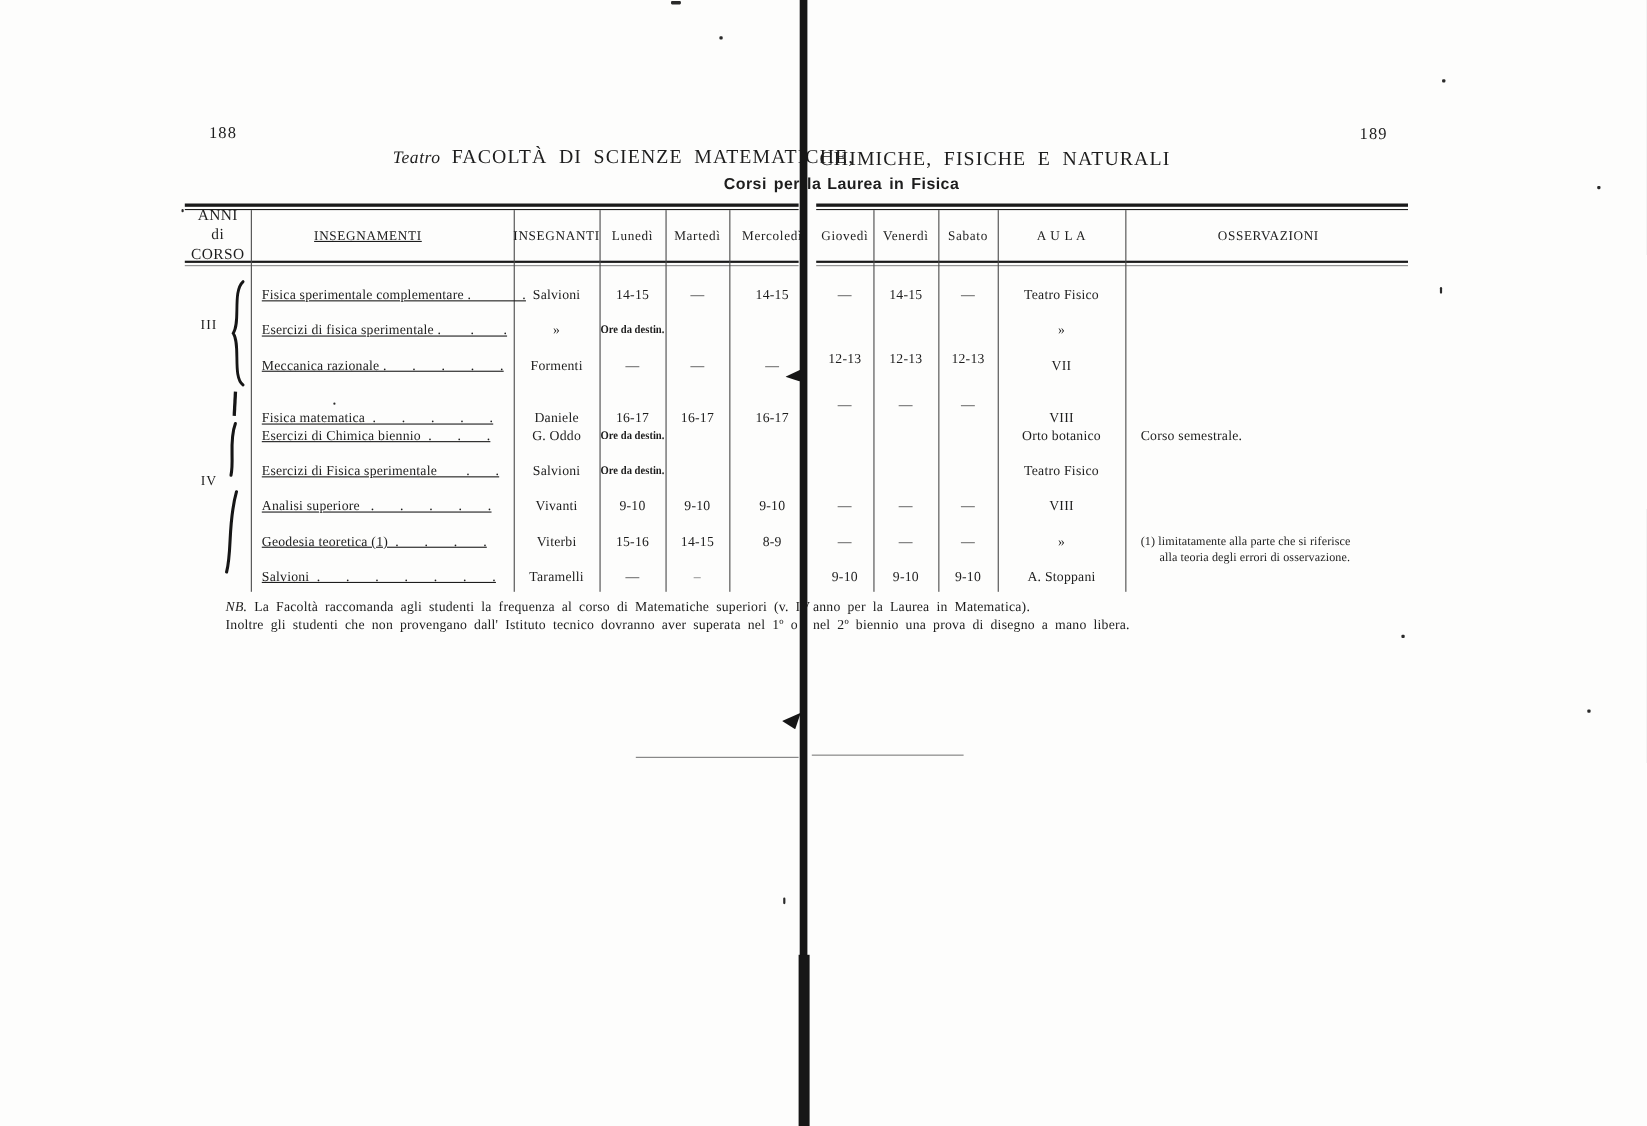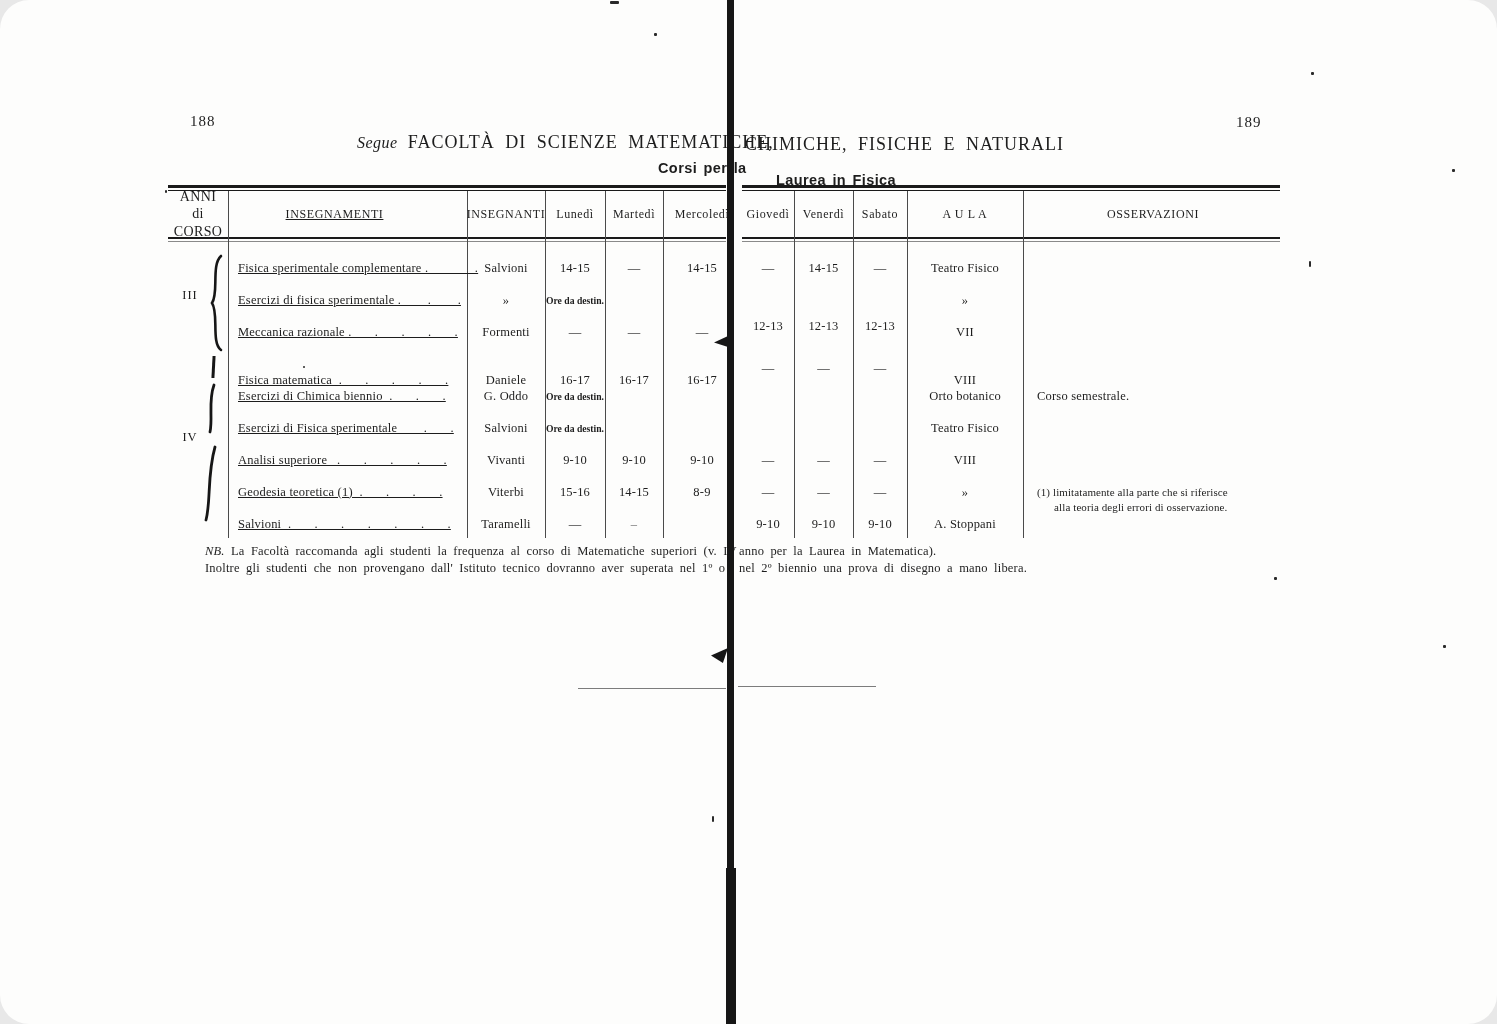--- a/index.html
+++ b/index.html
@@ -1,20 +1,19 @@
 <!DOCTYPE html>
 <html><head>
 <meta charset="utf-8">
 <style>
   html,body{margin:0;padding:0;background:#e8e8e8;}
   .page{
     position:relative;width:1497px;height:1024px;background:#fdfdfc;
     overflow:hidden;font-family:"Liberation Serif","DejaVu Serif",serif;
     color:#1d1d1d;
-    border-radius:29px;
   }
   .abs{position:absolute;}
   
   .pagenum{font-size:15px;letter-spacing:1px;}
   .main-title{font-size:18px;letter-spacing:1px;word-spacing:5px;white-space:nowrap;}
   .segue{font-style:italic;font-size:16px;letter-spacing:.5px;margin-right:10px;}
   .subtitle{font-family:"Liberation Sans","DejaVu Sans",sans-serif;font-weight:bold;font-size:14.5px;letter-spacing:.4px;word-spacing:2px;white-space:nowrap;}
   
   .hrule{position:absolute;background:#1a1a1a;}
   .vline{position:absolute;top:191px;height:347px;width:1px;background:#4a4a4a;}
@@ -55,24 +54,24 @@
   .nb-italic{font-style:italic;}
 </style>
 </head>
 <body>
 
 <div class="page">
 
   <div class="abs pagenum" style="left:190px;top:113px;">188</div>
   <div class="abs pagenum" style="left:1236px;top:114px;">189</div>
 
-  <div class="abs main-title" style="left:357px;top:132px;"><span class="segue">Segue</span><span>FACOLTÀ DI SCIENZE MATEMATICHE,</span></div>
+  <div class="abs main-title" style="left:357px;top:132px;"><span class="segue">Teatro</span><span>FACOLTÀ DI SCIENZE MATEMATICHE,</span></div>
   <div class="abs main-title" style="left:745px;top:134px;">CHIMICHE, FISICHE E NATURALI</div>
   <div class="abs subtitle" style="left:630px;top:160px;margin-left:28px;">Corsi per la</div>
-  <div class="abs subtitle" style="left:776px;top:160px;margin-top:12px;">Laurea in Fisica</div>
+  <div class="abs subtitle" style="left:752px;top:160px;">Laurea in Fisica</div>
 
   <div class="hrule" style="left:168px;top:185px;width:558px;height:3px;"></div>
   <div class="hrule" style="left:168px;top:190px;width:558px;height:1px;"></div>
   <div class="hrule" style="left:742px;top:185px;width:538px;height:3px;"></div>
   <div class="hrule" style="left:742px;top:190px;width:538px;height:1px;"></div>
 
   <div class="hrule" style="left:168px;top:237px;width:558px;height:2px;"></div>
   <div class="hrule" style="left:168px;top:241px;width:558px;height:1px;background:#8a8a8a;"></div>
   <div class="hrule" style="left:742px;top:237px;width:538px;height:2px;"></div>
   <div class="hrule" style="left:742px;top:241px;width:538px;height:1px;background:#8a8a8a;"></div>

